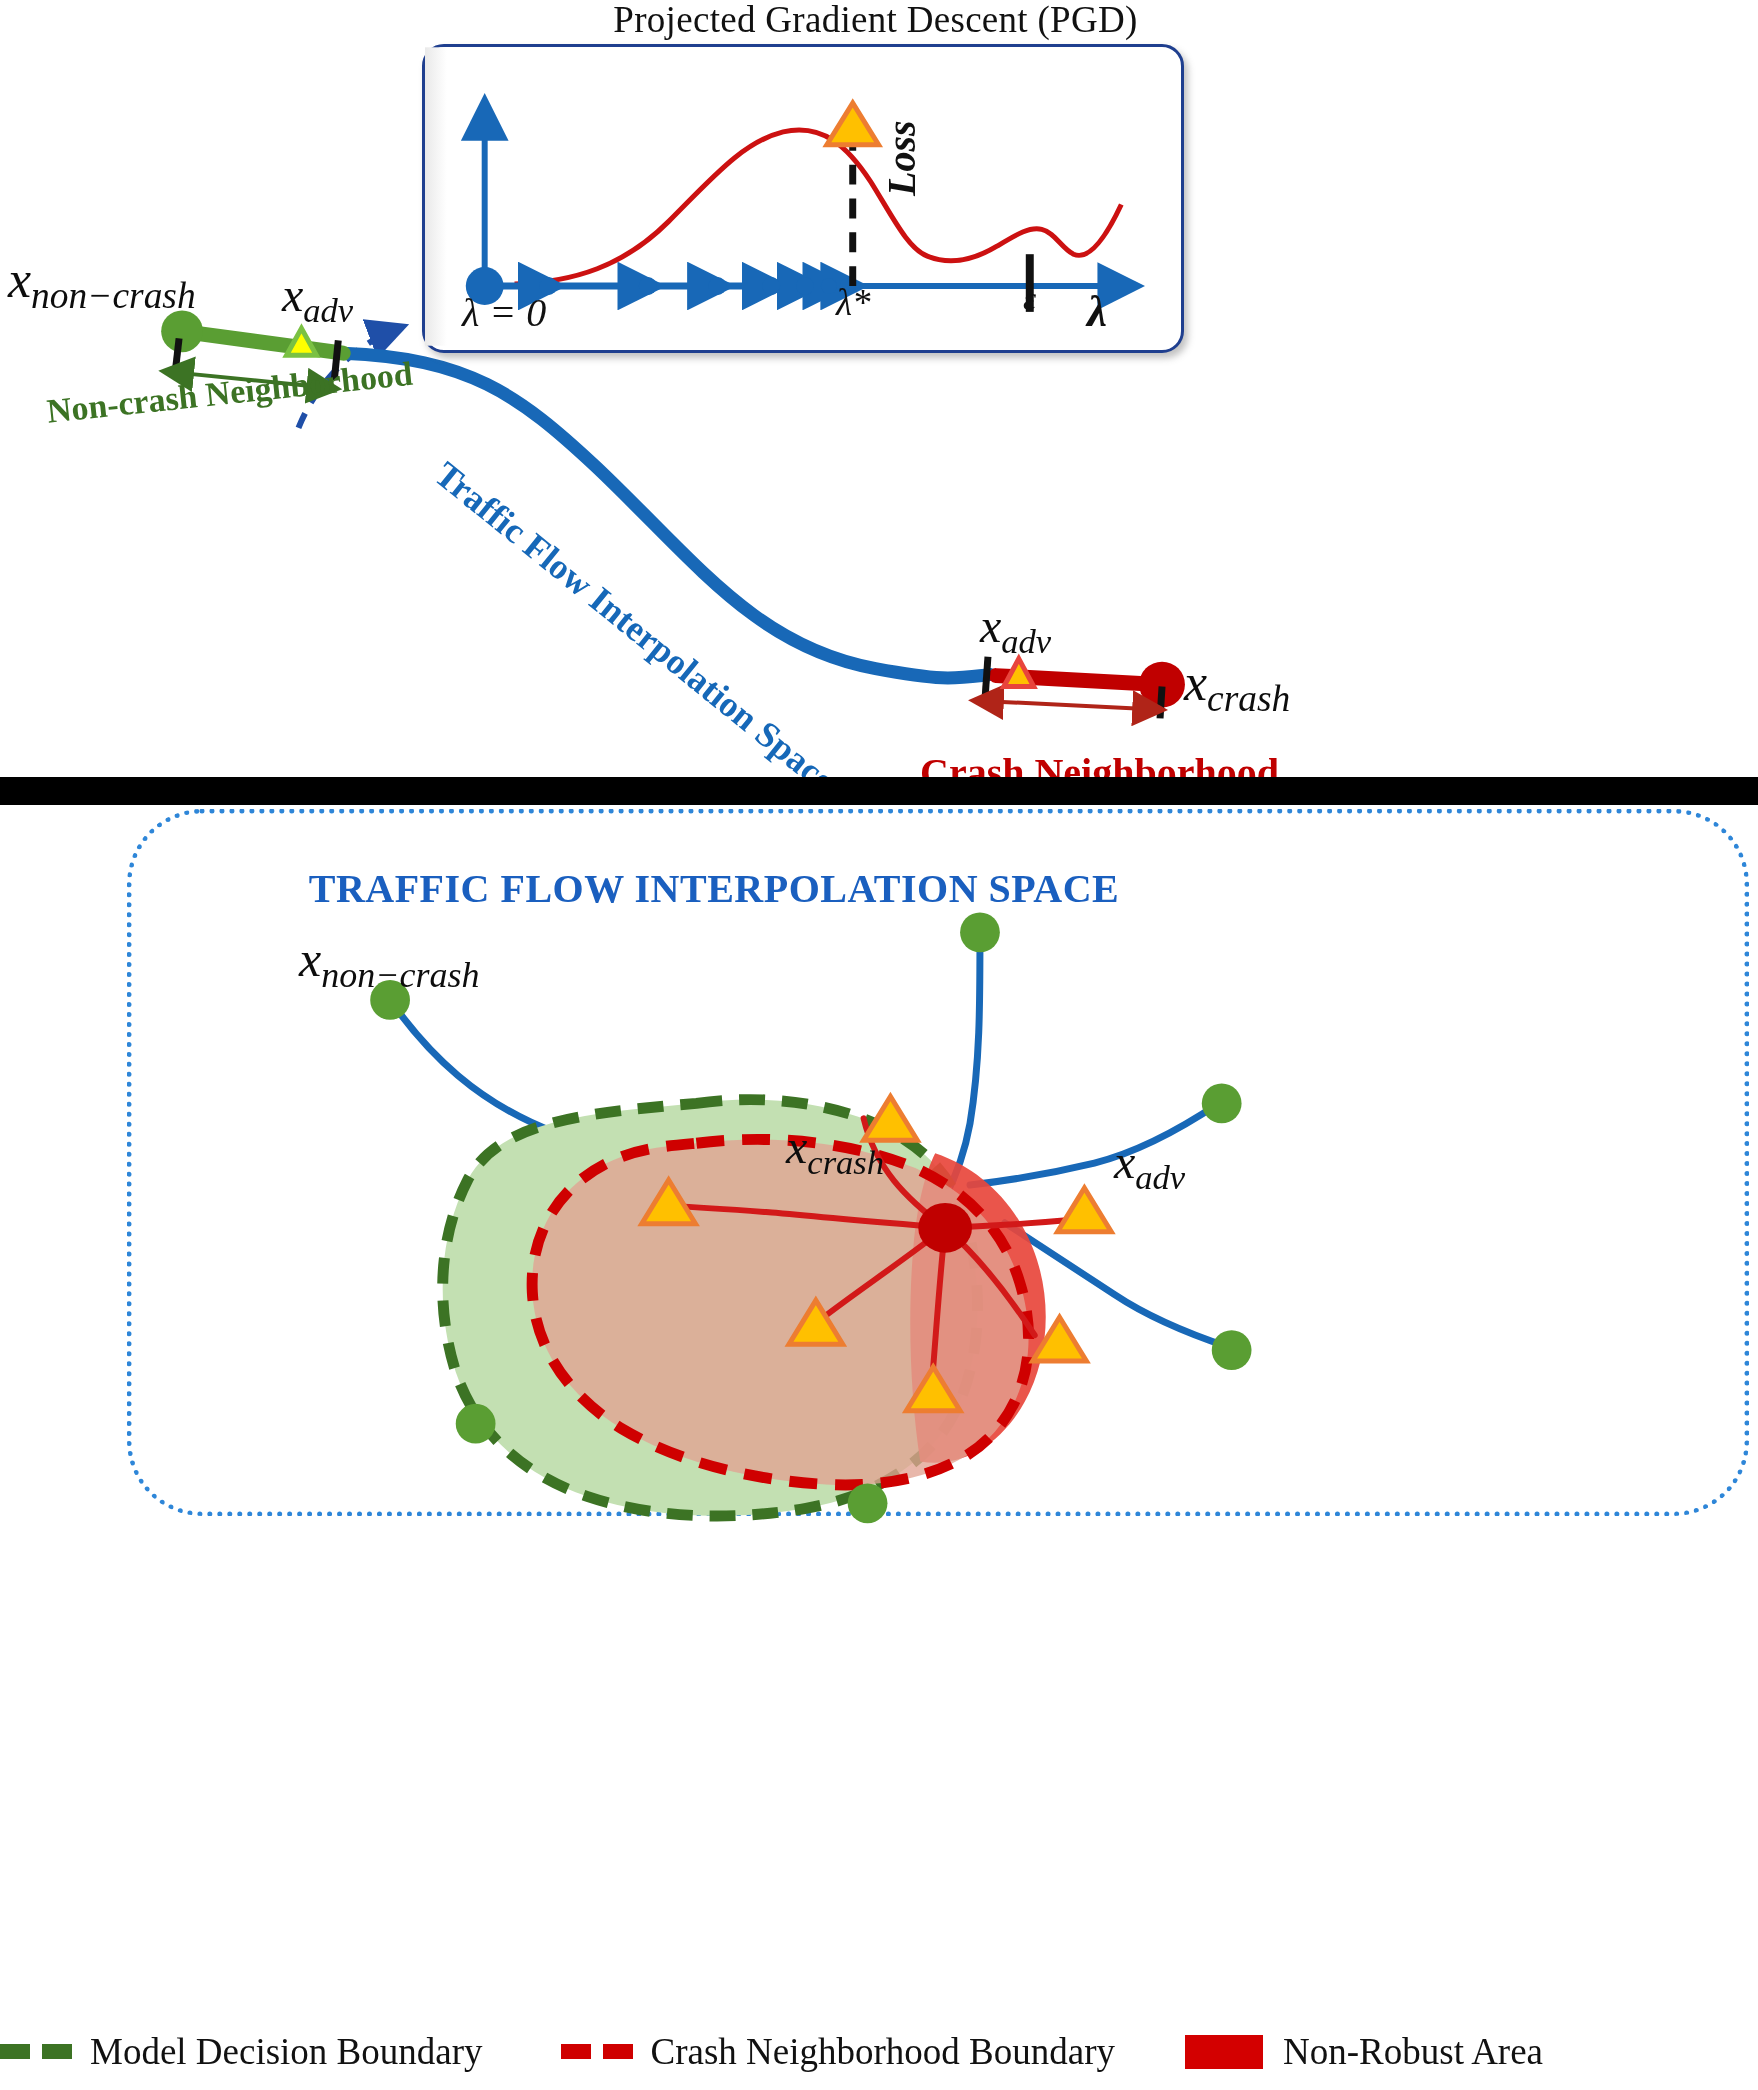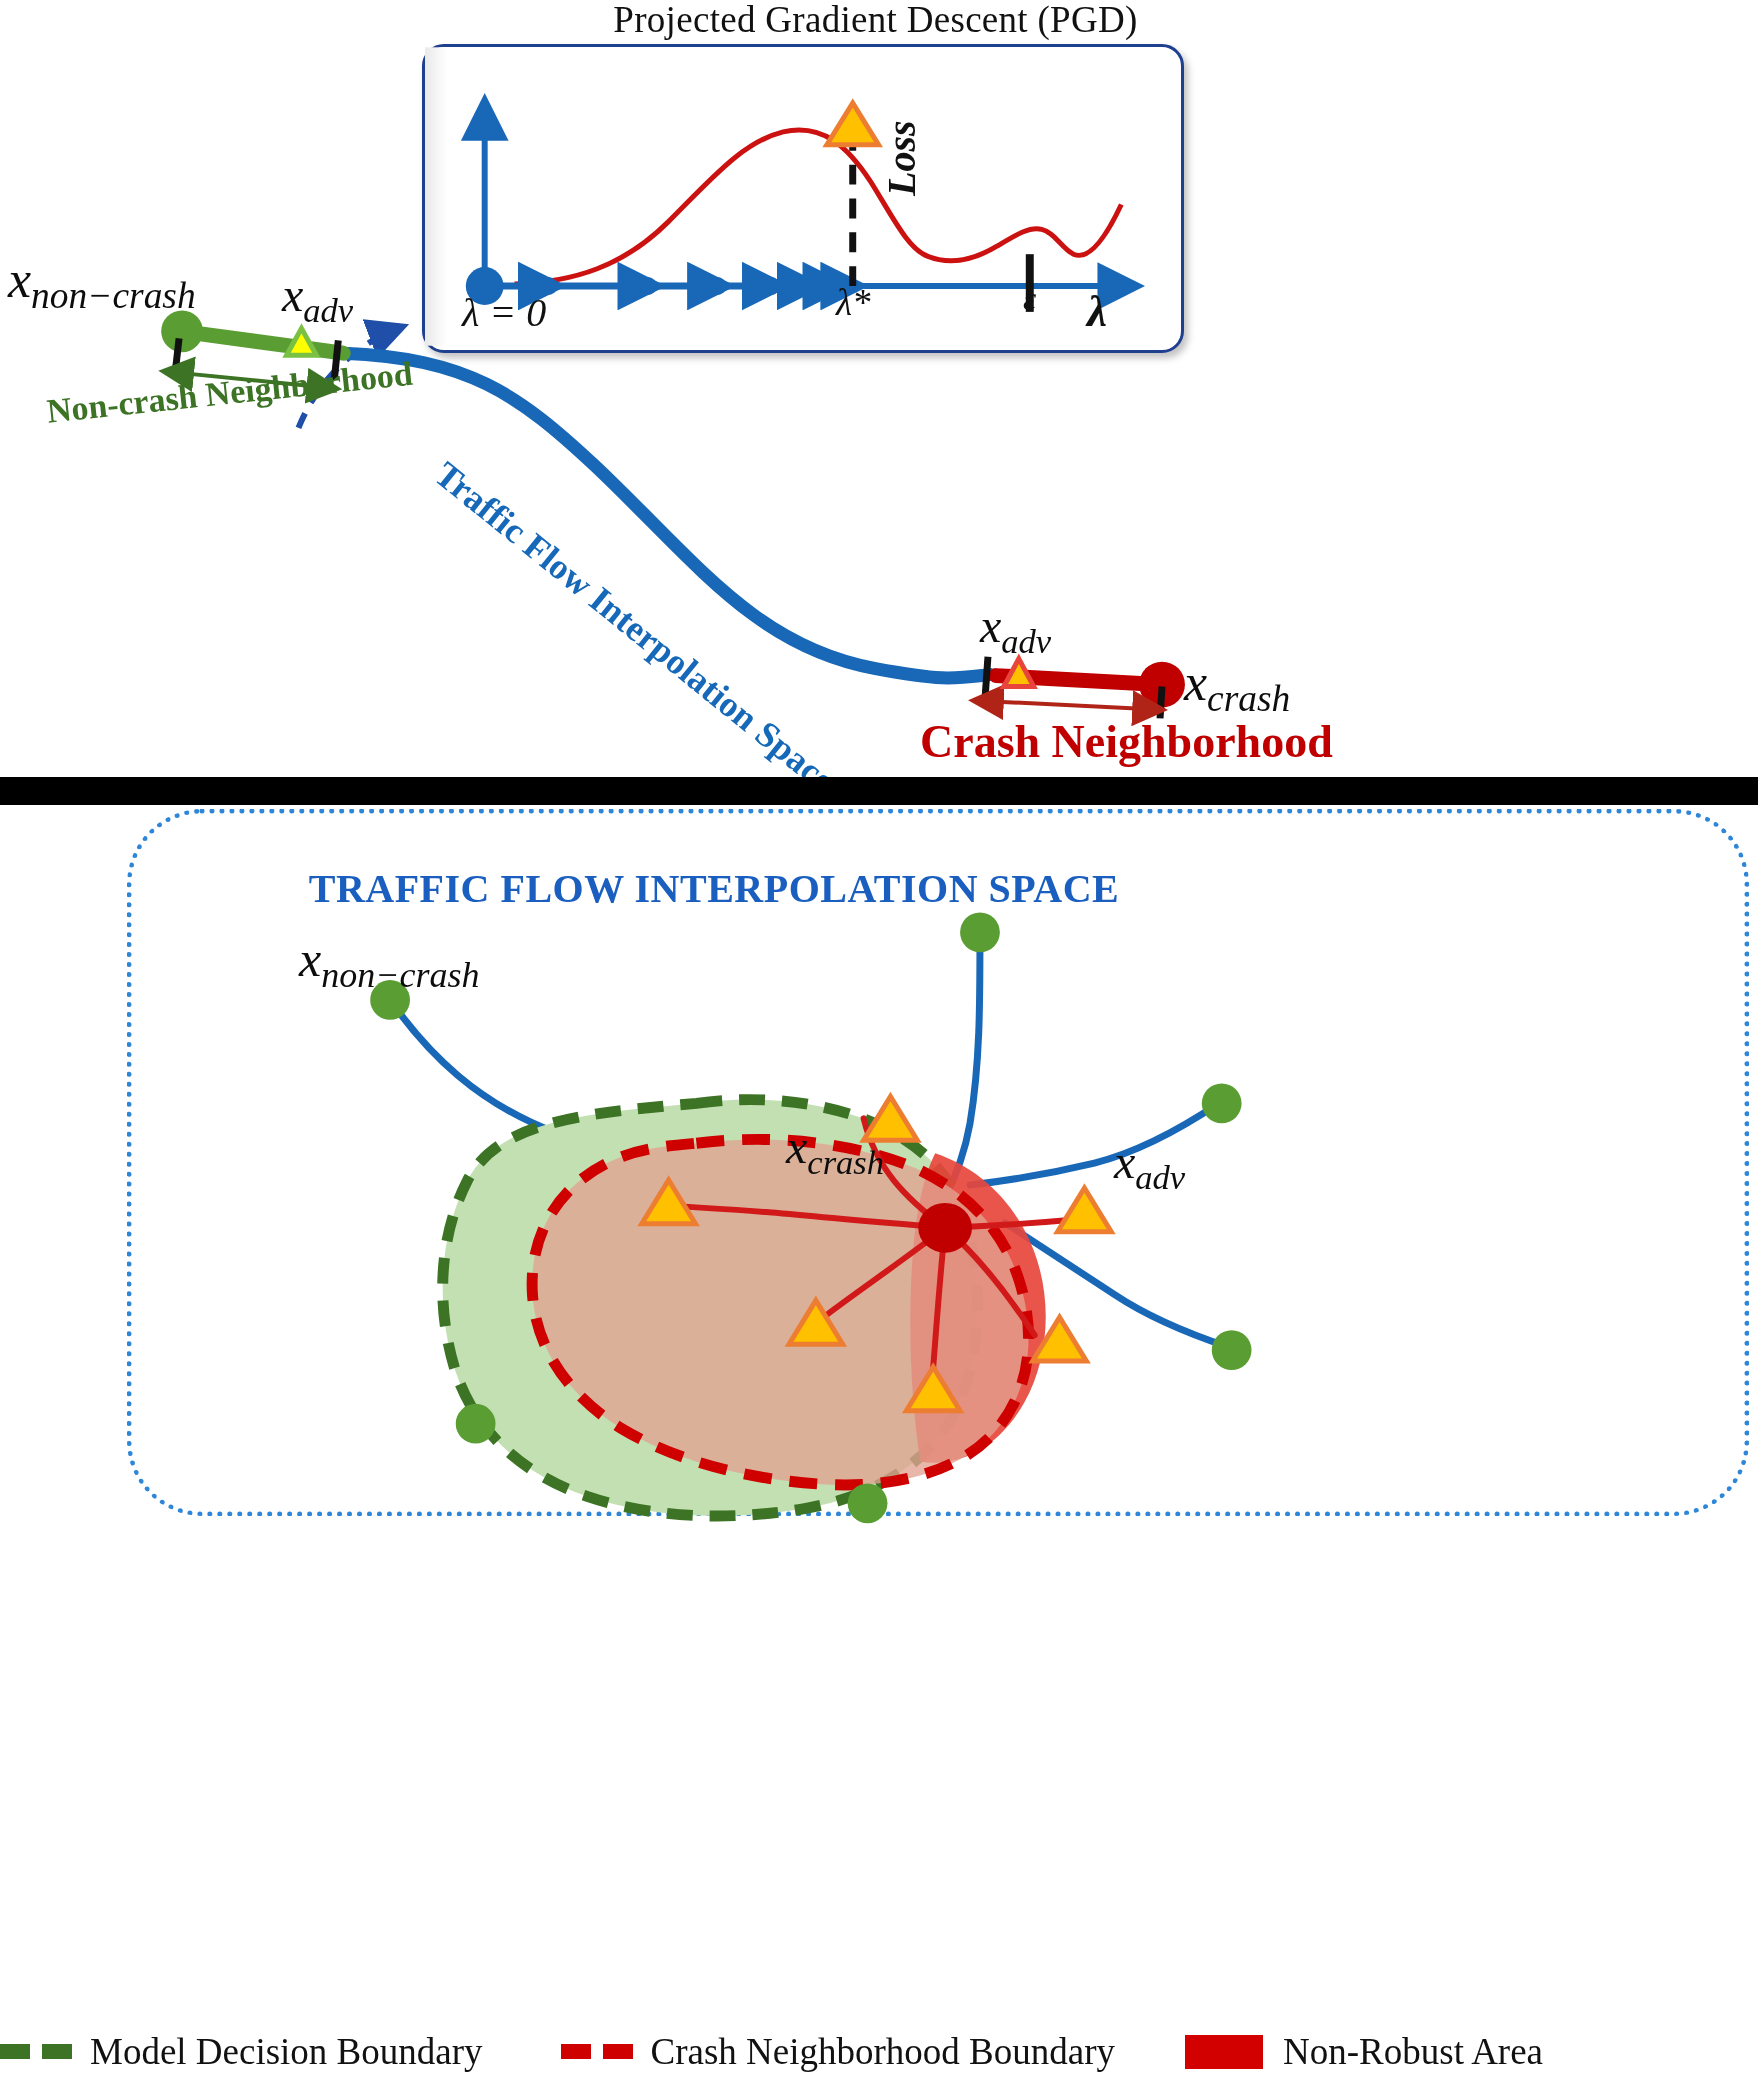--- a/index.html
+++ b/index.html
@@ -44,22 +44,22 @@
 
   #x-noncrash-lbl{position:absolute;left:8px;top:254px;font-size:52px;}
   #x-adv-left-lbl{position:absolute;left:282px;top:271px;font-size:48px;}
   #x-adv-right-lbl{position:absolute;left:980px;top:602px;font-size:48px;}
   #x-crash-lbl{position:absolute;left:1184px;top:657px;font-size:52px;}
 
   #noncrash-nbhd-lbl{position:absolute;left:45px;top:393px;
     font-family:"Liberation Serif",serif;font-weight:bold;font-size:34px;
     color:#3c7324;white-space:nowrap;transform:rotate(-6deg);transform-origin:left top;}
 
-  #crash-nbhd-lbl{position:absolute;left:920px;top:715px;
-    font-family:"Liberation Serif",serif;font-weight:bold;font-size:46px;
+  #crash-nbhd-lbl{position:absolute;left:920px;top:749px;
+    font-family:"Liberation Serif",serif;font-weight:bold;font-size:40px;
     color:#c00000;white-space:nowrap;}
 
   #tfis-curve-lbl{position:absolute;left:453px;top:453px;
     font-family:"Liberation Serif",serif;font-weight:bold;font-size:36px;
     color:#1668b8;white-space:nowrap;transform:rotate(39deg);transform-origin:left top;}
 
   
   #divider{position:absolute;left:0;top:777px;width:1758px;height:28px;background:#000;}
 
   

